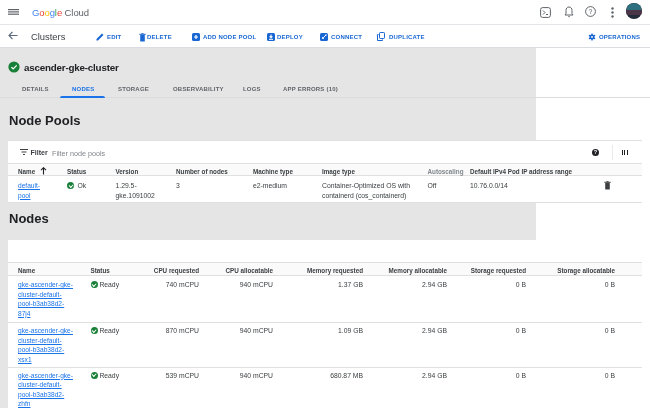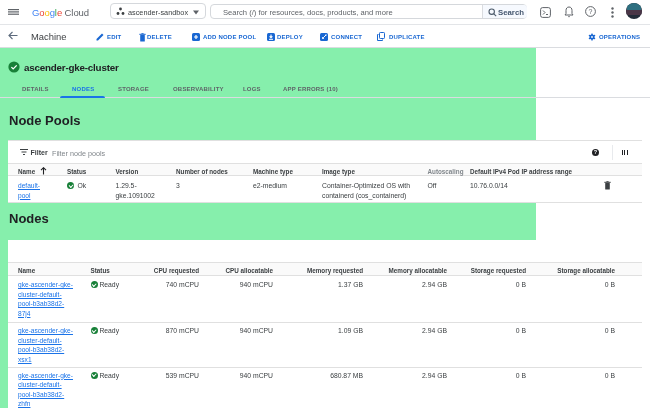--- a/index.html
+++ b/index.html
@@ -1,18 +1,18 @@
 <!DOCTYPE html>
 <html><head>
 <meta charset="utf-8">
 <style>
 * { margin:0; padding:0; box-sizing:border-box; }
 html,body { width:650px; height:408px; background:#fff; font-family:"Liberation Sans",sans-serif; overflow:hidden; }
 .abs { position:absolute; }
-#page { position:relative; width:536px; height:408px; background:#86efac; }
+#page { position:relative; width:536px; height:408px; background:#e5e5e5; }
 
 
 #topbar { position:absolute; left:0; top:0; width:650px; height:25px; background:#fff; border-bottom:1px solid #e3e5e8; }
 .hamb { position:absolute; left:8px; top:8.7px; width:11px; height:6px; }
 #glogo { position:absolute; left:32px; top:6.6px; font-size:9.5px; letter-spacing:-0.1px; font-weight:500; }
 #projsel { position:absolute; left:110px; top:2.5px; width:96px; height:16px; border:1px solid #d5d8dc; border-radius:4px; }
 #projsel .ptxt { position:absolute; left:17px; top:4px; font-size:7.3px; color:#3c4043; }
 #searchbox { position:absolute; left:210px; top:3.5px; width:317px; height:15.5px; border:1px solid #d5d8dc; border-radius:4px; }
 #searchbox .ph { position:absolute; left:12px; top:3.2px; font-size:7.6px; color:#5f6368; }
 #searchbox .sep { position:absolute; left:271px; top:0px; width:1px; height:13.5px; background:#dadce0; }
@@ -54,41 +54,20 @@
 <body>
 <div id="page">
 
   <div id="topbar">
     <svg class="hamb" width="11" height="6" viewBox="0 0 11 6">
         <rect x="0" y="0" width="11" height="1.2" fill="#5f6368"></rect>
         <rect x="0" y="2.3" width="11" height="1.2" fill="#5f6368"></rect>
         <rect x="0" y="4.6" width="11" height="1.2" fill="#5f6368"></rect>
       </svg>
     <div id="glogo"><span style="color:#4285F4">G</span><span style="color:#EA4335">o</span><span style="color:#FBBC04">o</span><span style="color:#4285F4">g</span><span style="color:#34A853">l</span><span style="color:#EA4335">e</span> <span style="color:#5f6368">Cloud</span></div>
-    <div id="projsel">
-      <svg class="abs" style="left:5px;top:3.5px" width="9" height="9" viewBox="0 0 9 9">
-          <circle cx="4.5" cy="2" r="1.4" fill="#3c4043"></circle>
-          <circle cx="2" cy="6.5" r="1.4" fill="#3c4043"></circle>
-          <circle cx="7" cy="6.5" r="1.4" fill="#3c4043"></circle>
-        </svg>
-      <span class="ptxt">ascender-sandbox</span>
-      <svg class="abs" style="left:81px;top:6px" width="8" height="5" viewBox="0 0 7 5">
-          <path d="M0.5 0.5 L6.5 0.5 L3.5 4.5 Z" fill="#5f6368"></path>
-        </svg>
-    </div>
-    <div id="searchbox">
-      <span class="ph">Search (/) for resources, docs, products, and more</span>
-      <div class="abs" style="left:272px;top:0;width:43.5px;height:13.5px;border-radius:0 3px 3px 0;background:#f6f9fe"></div>
-      <div class="sep"></div>
-      <svg class="abs" style="left:277px;top:3px" width="9" height="9" viewBox="0 0 9 9">
-          <circle cx="3.7" cy="3.7" r="2.7" fill="none" stroke="#4d5b6b" stroke-width="1.1"></circle>
-          <line x1="5.8" y1="5.8" x2="8.2" y2="8.2" stroke="#4d5b6b" stroke-width="1.1"></line>
-        </svg>
-      <span class="sbtn">Search</span>
-    </div>
 
     <svg class="abs" style="left:540px;top:7px" width="11" height="11" viewBox="0 0 11 11">
         <rect x="0.6" y="0.6" width="9.8" height="9.8" rx="2" fill="none" stroke="#5f6368" stroke-width="1"></rect>
         <path d="M3 3.5 L5 5.5 L3 7.5" fill="none" stroke="#5f6368" stroke-width="1"></path>
         <line x1="6" y1="7.5" x2="8" y2="7.5" stroke="#5f6368" stroke-width="1"></line>
       </svg>
     <svg class="abs" style="left:564px;top:6px" width="10" height="12" viewBox="0 0 10 12">
         <path d="M5 1 C3 1 2 2.5 2 4.5 L2 7.5 L1 9 L9 9 L8 7.5 L8 4.5 C8 2.5 7 1 5 1 Z" fill="none" stroke="#5f6368" stroke-width="1"></path>
         <path d="M4 10.2 a1 1 0 0 0 2 0" fill="#5f6368"></path>
       </svg>
@@ -104,21 +83,21 @@
     <div class="abs" style="left:626px;top:3px;width:16px;height:16px;border-radius:50%;background:#222b38;overflow:hidden">
       <div class="abs" style="left:1px;top:0px;width:14px;height:7px;border-radius:50% 50% 0 0;background:#2e6f80"></div>
       <div class="abs" style="left:0px;top:7px;width:16px;height:5px;background:#4a3647"></div>
     </div>
   </div>
 
   <div id="toolbar">
     <svg class="abs" style="left:8px;top:6px" width="10" height="9" viewBox="0 0 10 9">
         <path d="M4.5 0.8 L1 4.5 L4.5 8.2 M1 4.5 L9.5 4.5" fill="none" stroke="#5d6b7d" stroke-width="1.2"></path>
       </svg>
-    <div id="pagetitle">Machine</div>
+    <div id="pagetitle">Clusters</div>
     <svg class="abs" style="left:96px;top:8px" width="8" height="8" viewBox="0 0 8 8">
         <path d="M0.5 6 L0.5 7.5 L2 7.5 L7.5 2 L6 0.5 Z" fill="#1967d2"></path>
       </svg>
     <div class="tbtn" style="left:107px">EDIT</div>
     <svg class="abs" style="left:139px;top:7.5px" width="7" height="9" viewBox="0 0 7 9">
         <rect x="1.2" y="2" width="4.6" height="6.4" rx="0.5" fill="#1967d2"></rect>
         <rect x="0.3" y="0.8" width="6.4" height="1" fill="#1967d2"></rect>
         <rect x="2.4" y="0" width="2.2" height="0.8" fill="#1967d2"></rect>
       </svg>
     <div class="tbtn" style="left:147px">DELETE</div>

